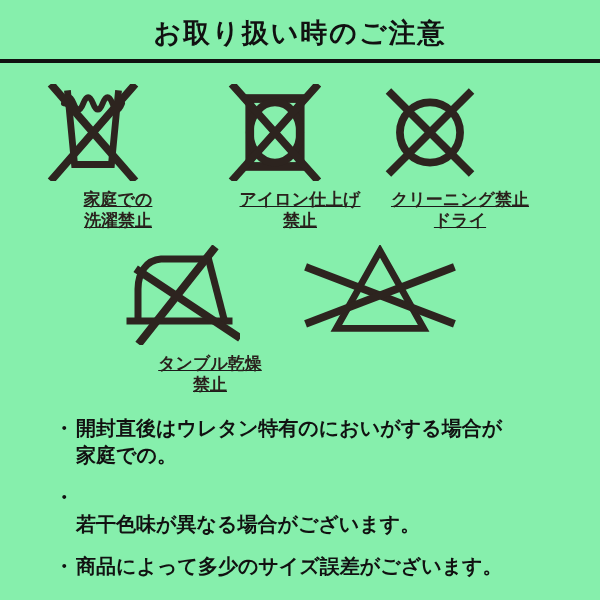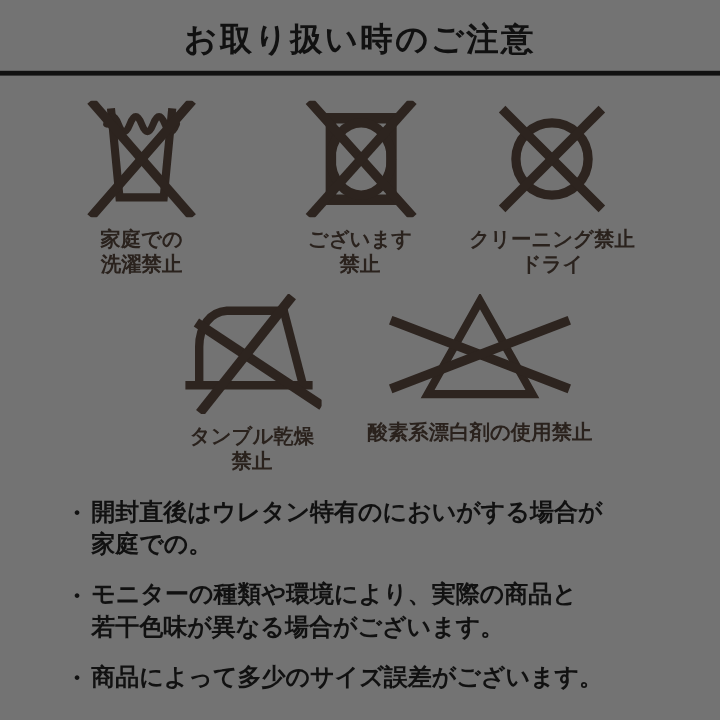--- a/index.html
+++ b/index.html
@@ -1,45 +1,45 @@
 <!DOCTYPE html>
 <html><head>
 <meta charset="utf-8">
 <style>
   html,body { margin:0; padding:0; background:#fff; }
   .page {
-    position:relative; width:600px; height:600px; background:#737373;
+    position:relative; width:600px; height:600px; background:#86efac;
     font-family:"Liberation Sans", sans-serif; overflow:hidden;
     color:#1a1a1a;
   }
   .title {
     margin:0; padding-top:15px; text-align:center;
     font-size:27px; font-weight:bold; letter-spacing:2px; color:#111111;
   }
   .rule { height:4px; background:#111111; margin-top:8px; width:100%; }
 
   .symrow { display:flex; align-items:flex-start; }
   .row1 { margin-top:21px; }
   .row2 { margin-top:14px; }
-  .symcol { display:flex; flex-direction:column; align-items:center; flex:none; }
+  .symcol { display:flex; flex-direction:column; flex:none;text-decoration:underline; }
   .c1 { margin-left:38px; width:160px; }
   .c2 { margin-left:22px; width:160px; }
   .c3 { margin-left:0;    width:160px; }
   .c4 { margin-left:125px; width:170px; }
   .c5 { margin-left:5px;   width:200px; }
   .symsvg { color:#2d241f; display:block; }
   .symlabel {
     margin-top:8px; text-align:center; font-size:17px; line-height:21px;
     font-weight:bold; color:#2a221d; white-space:nowrap;
   }
 
   .notes { margin:20px 38px 0 54px; }
   .note { display:flex; margin-bottom:15px; font-size:20px; line-height:27px; font-weight:bold; color:#111111; }
   .bullet { flex:none; width:22px; }
-  .note-text { flex:1;font-family:Liberation Mono, monospace; }
+  .note-text { flex:1; }
 </style>
 </head>
 <body>
 
 <div class="page">
 
   <h1 class="title">お取り扱い時のご注意</h1>
   <div class="rule"></div>
 
   <div class="symrow row1">
@@ -58,21 +58,21 @@
     </div>
 
     <div class="symcol c2">
       <svg class="symsvg" width="108" height="97" viewBox="0 0 100 100" fill="none" stroke="currentColor" stroke-linecap="square">
         <rect x="25" y="15" width="52" height="70" stroke-width="9"></rect>
         <ellipse cx="51" cy="50" rx="26" ry="31" stroke-width="8"></ellipse>
         <path d="M9,3 L93,97" stroke-width="8"></path>
         <path d="M93,3 L9,97" stroke-width="8"></path>
       </svg>
       <div class="symlabel">
-        <div>ございます</div>
+        <div>アイロン仕上げ</div>
         <div>禁止</div>
       </div>
     </div>
 
     <div class="symcol c3">
       <svg class="symsvg" width="100" height="97" viewBox="0 0 100 100" fill="none" stroke="currentColor" stroke-linecap="square">
         <circle cx="50" cy="50" r="31" stroke-width="8"></circle>
         <path d="M10,10 L90,90" stroke-width="8"></path>
         <path d="M90,10 L10,90" stroke-width="8"></path>
       </svg>
@@ -99,39 +99,38 @@
       </div>
     </div>
 
     <div class="symcol c5">
       <svg class="symsvg" width="160" height="97" viewBox="0 0 160 100" fill="none" stroke="currentColor" stroke-linecap="square" stroke-linejoin="miter">
         <path d="M80,6 L35,86 L125,86 Z" stroke-width="7"></path>
         <path d="M7,24 L153,80" stroke-width="8"></path>
         <path d="M153,24 L7,80" stroke-width="8"></path>
       </svg>
       <div class="symlabel">
-        <div>酸素系漂白剤の使用禁止</div>
       </div>
     </div>
   </div>
 
   <div class="notes">
 
     <div class="note">
       <span class="bullet">・</span>
       <span class="note-text">
         <span>開封直後はウレタン特有のにおいがする場合が</span><br>
         <span>家庭での。</span>
       </span>
     </div>
 
     <div class="note">
       <span class="bullet">・</span>
       <span class="note-text">
-        <span>モニターの種類や環境により、実際の商品と</span><br>
+        <br>
         <span>若干色味が異なる場合がございます。</span>
       </span>
     </div>
 
     <div class="note">
       <span class="bullet">・</span>
       <span class="note-text">
         <span>商品によって多少のサイズ誤差がございます。</span>
       </span>
     </div>

